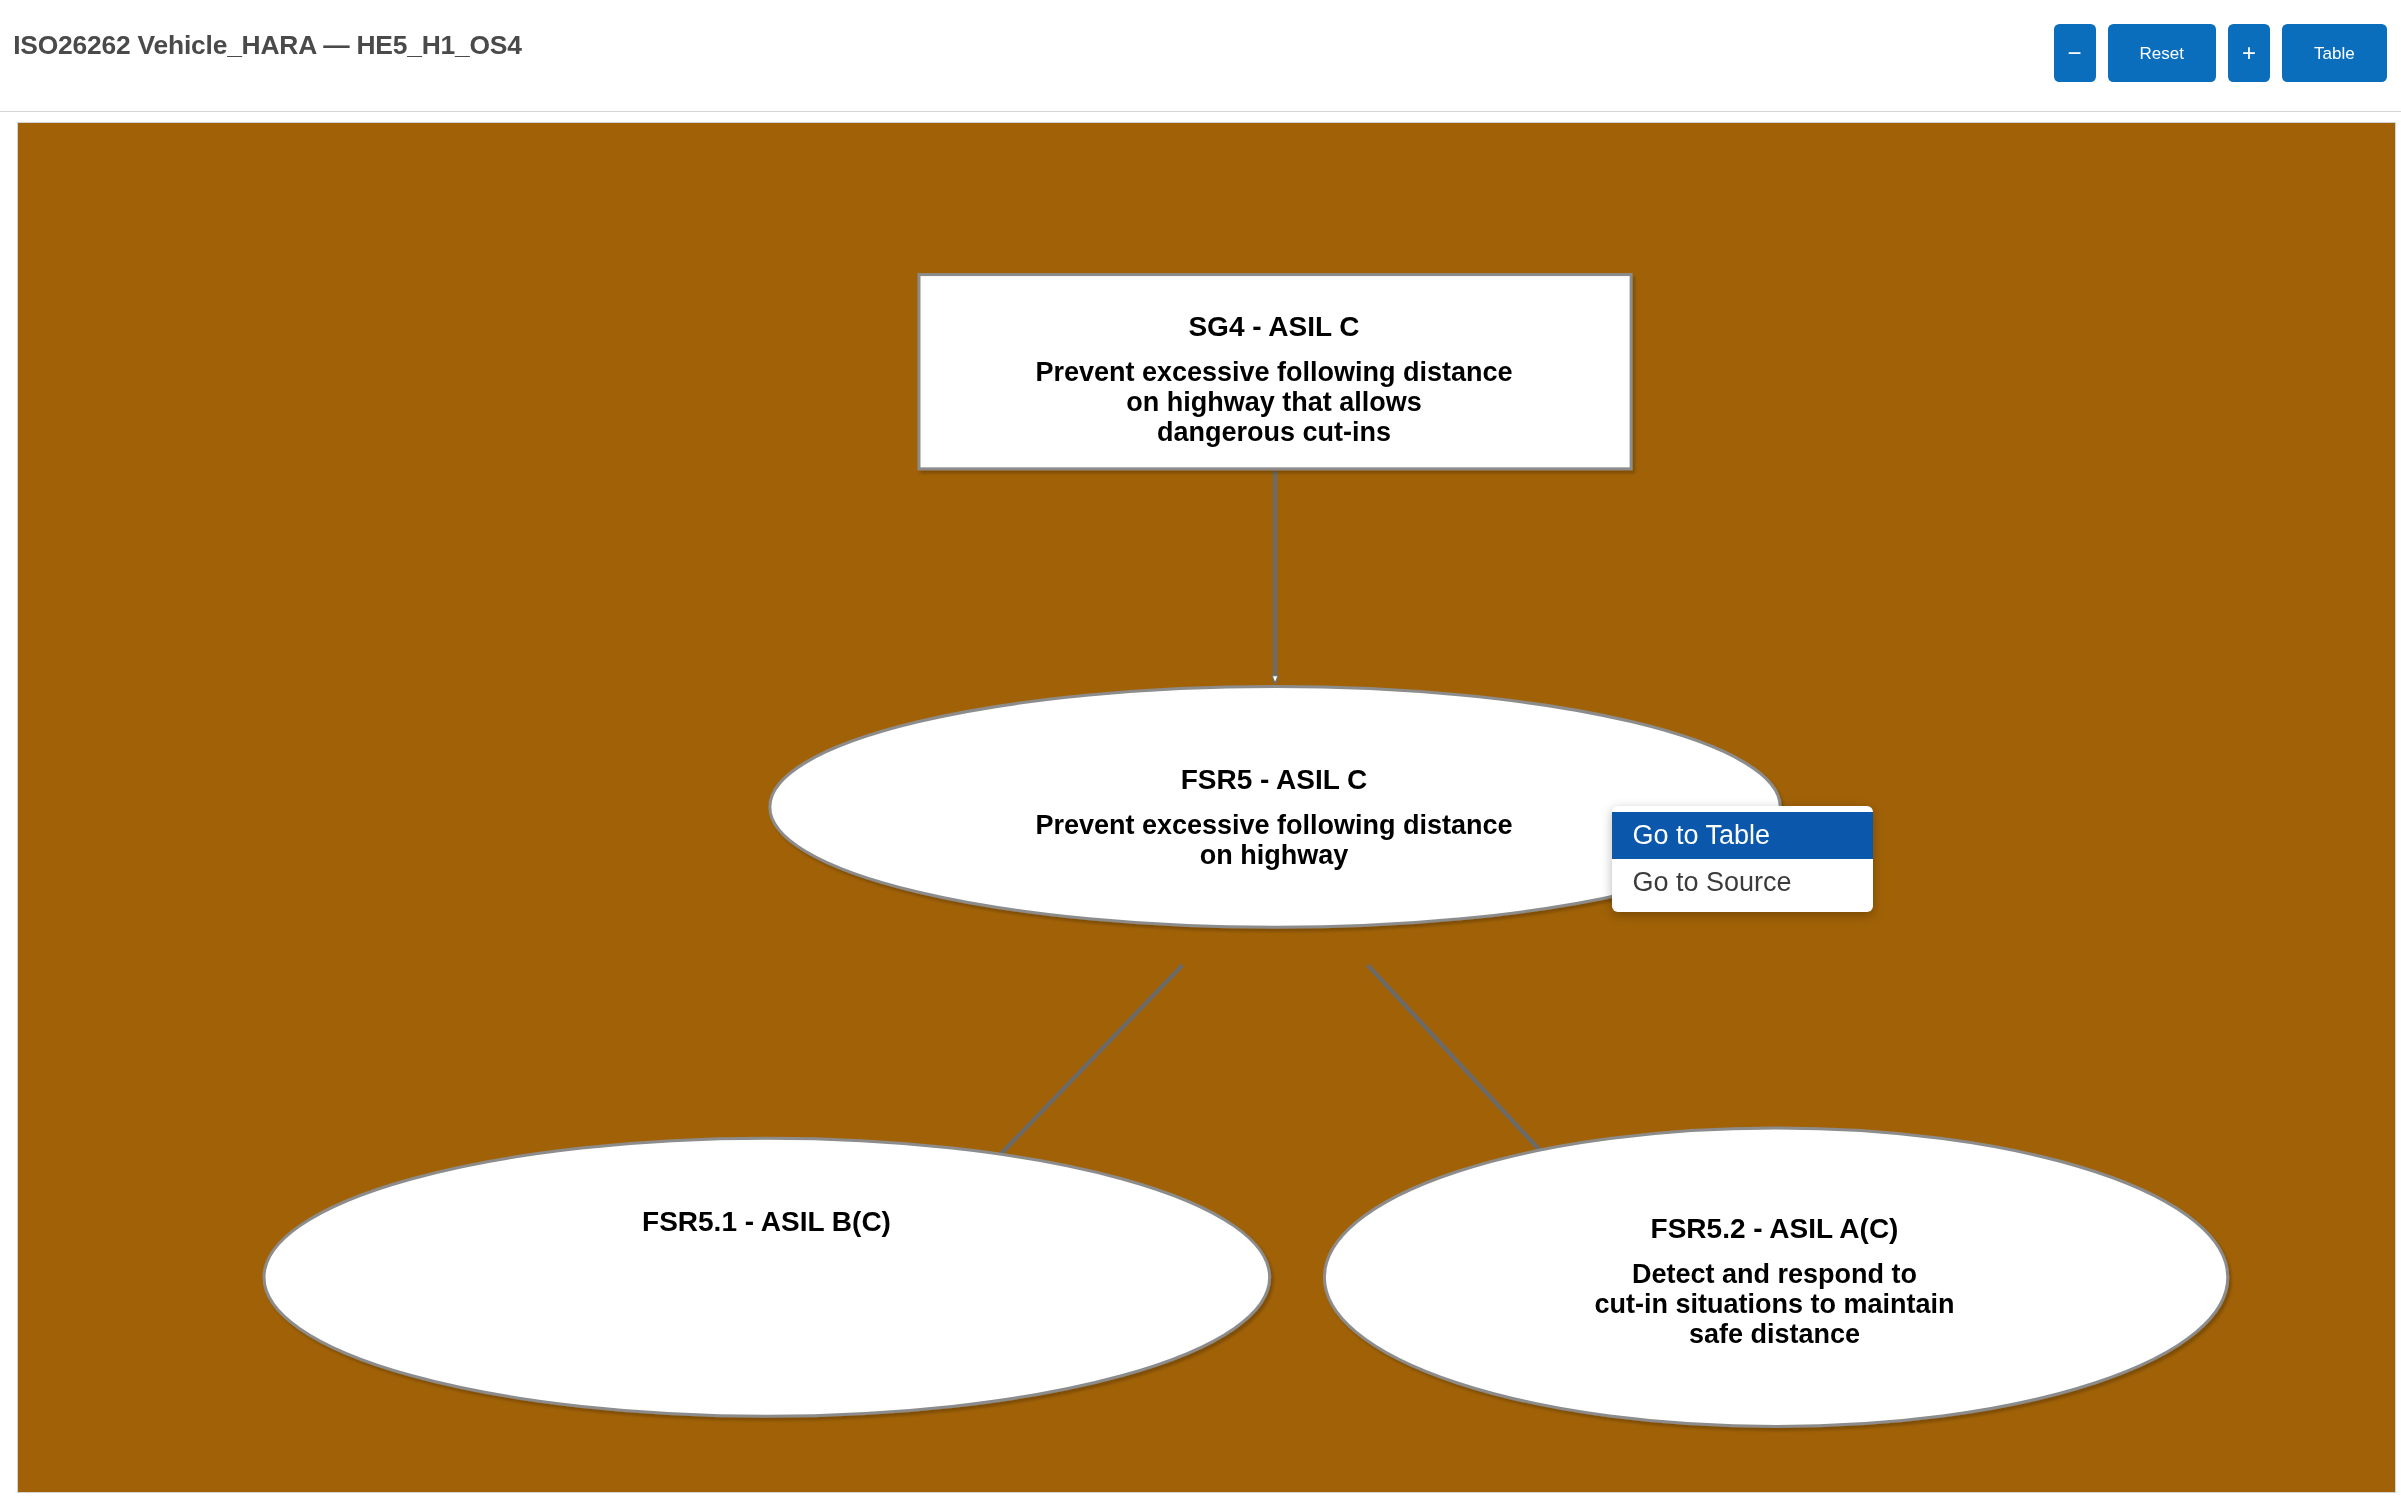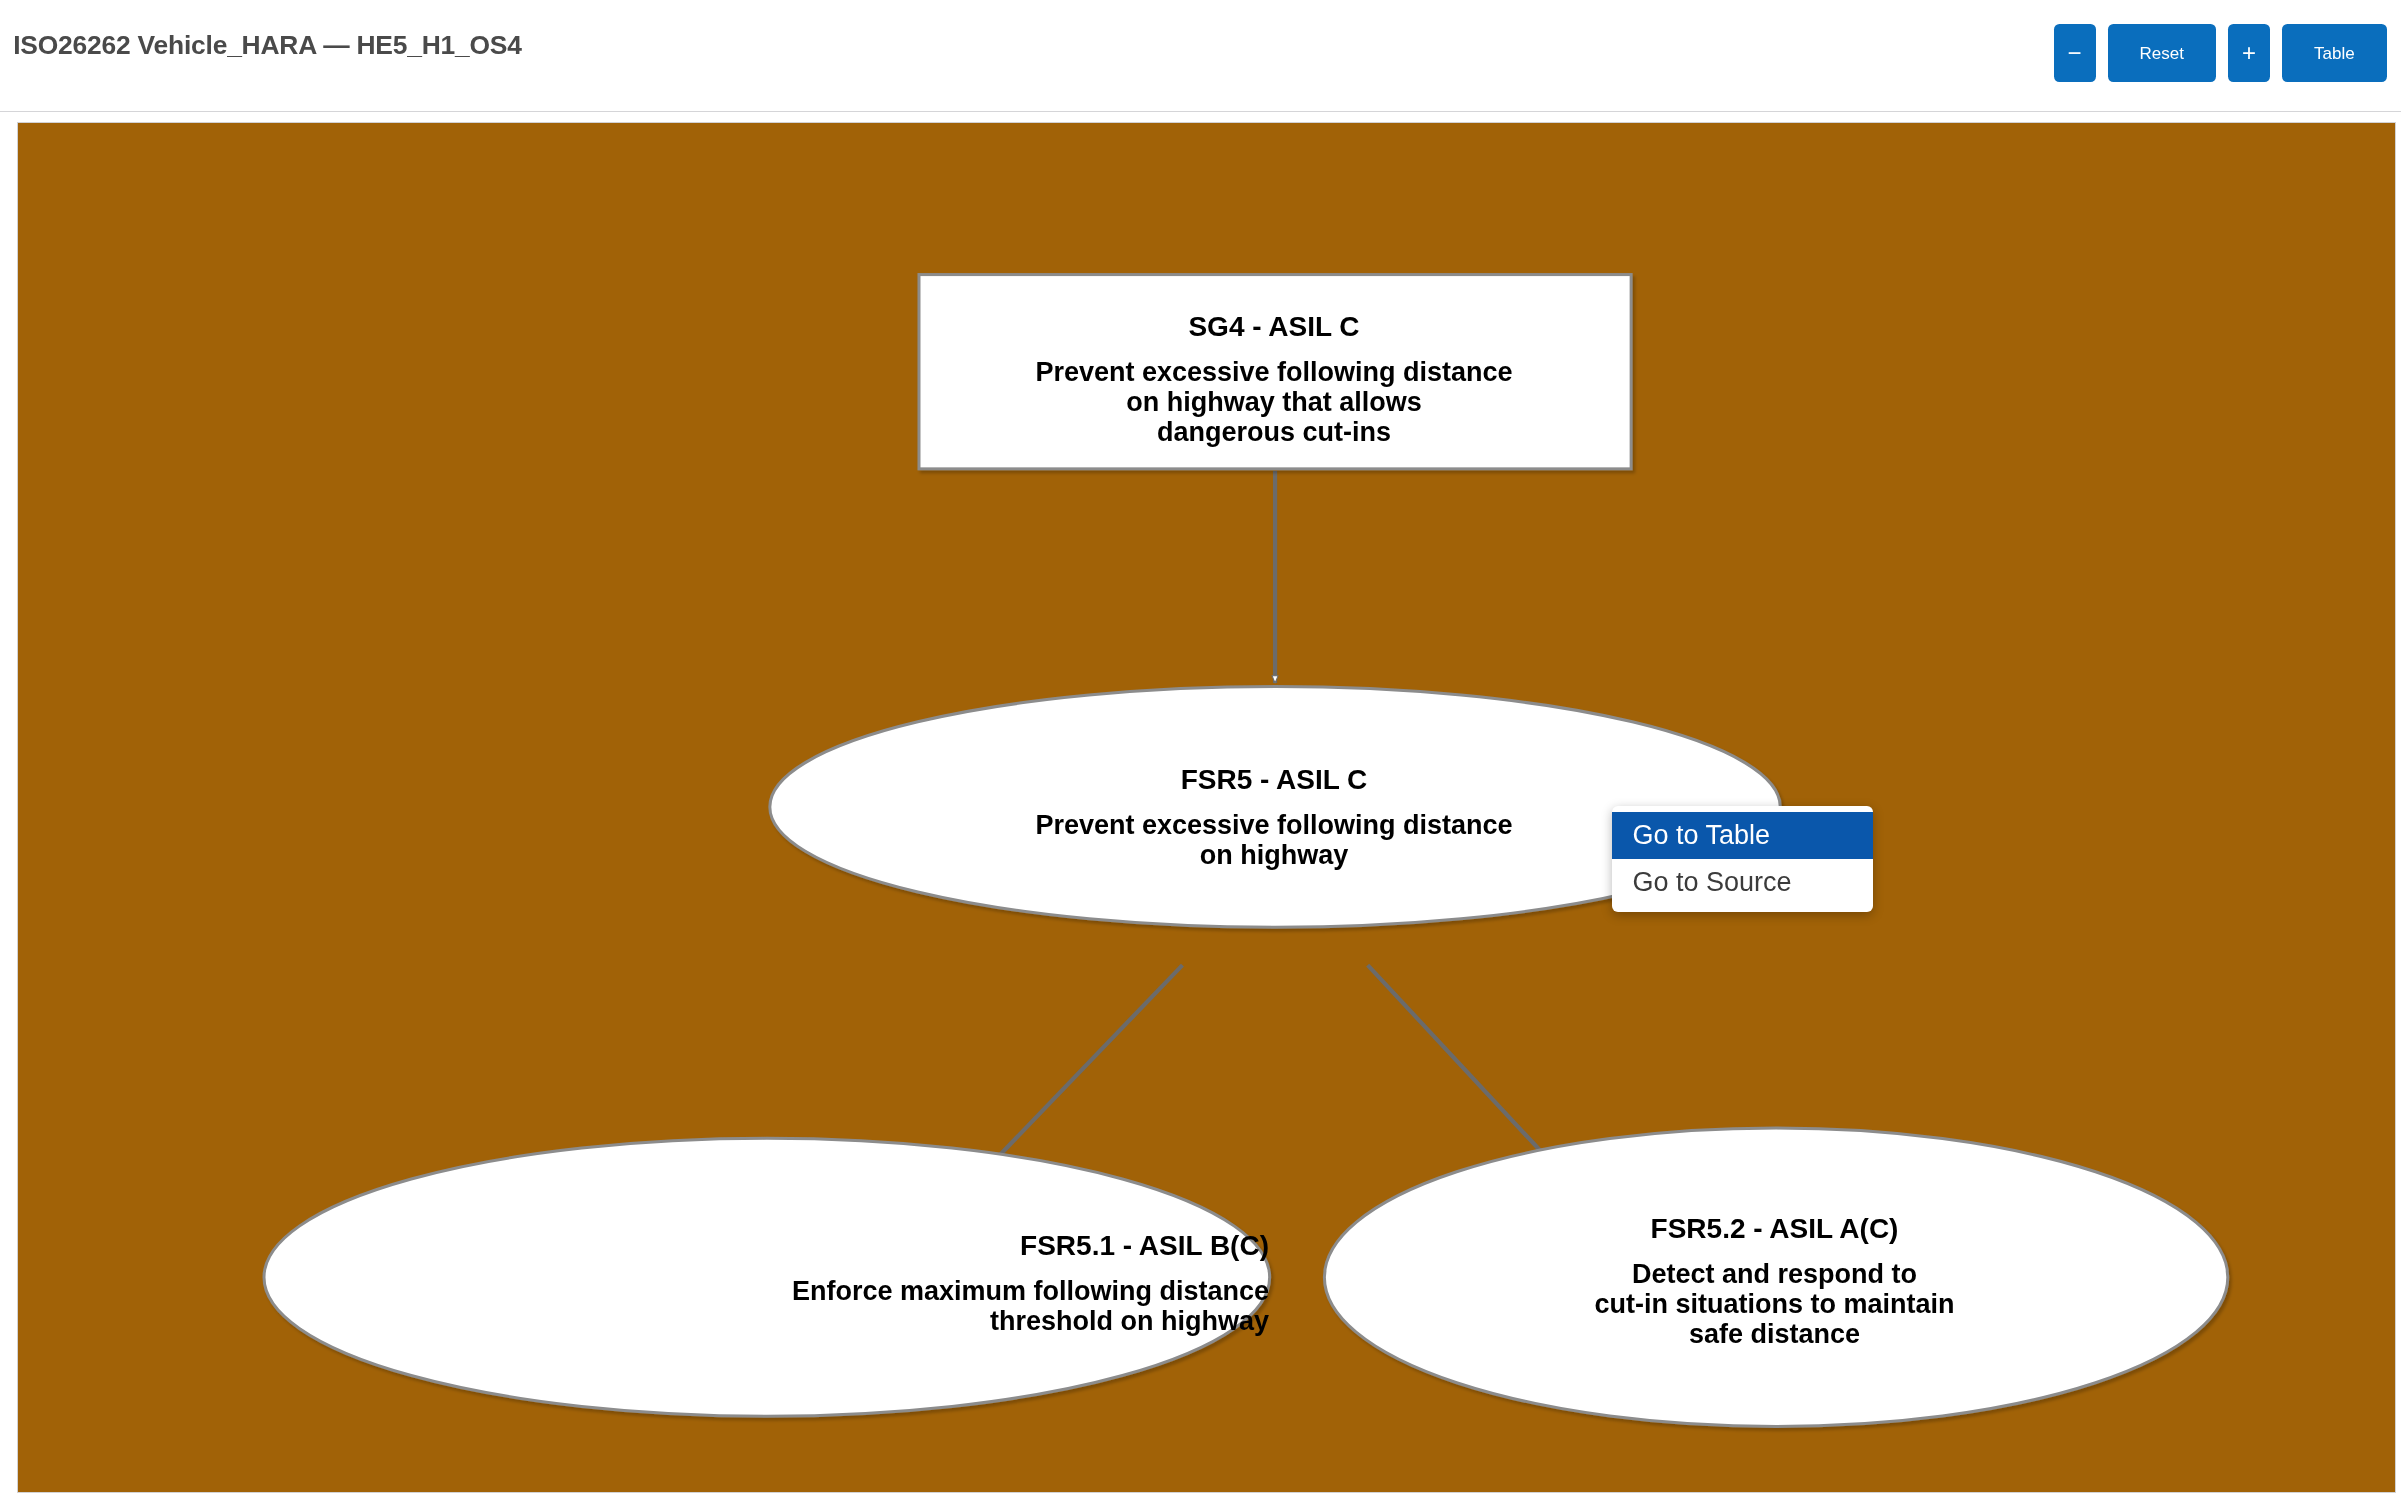--- a/index.html
+++ b/index.html
@@ -184,24 +184,22 @@
 on highway that allows
 dangerous cut-ins</span>
     </div>
 
     <div class="node-label" style="left:751px; top:630px; width:1010px;">
       <span class="node-title">FSR5 - ASIL C</span>
       <span class="node-body">Prevent excessive following distance
 on highway</span>
     </div>
 
-    <div class="node-label" style="left:246px; top:1096px; width:1005px;text-align:right;">
+    <div class="node-label" style="left:246px; top:1072px; width:1005px;">
       <span class="node-title">FSR5.1 - ASIL B(C)</span>
-      <span class="node-body">Enforce maximum following distance
-threshold on highway</span>
     </div>
 
     <div class="node-label" style="left:1305px; top:1079px; width:903px;">
       <span class="node-title">FSR5.2 - ASIL A(C)</span>
       <span class="node-body">Detect and respond to
 cut-in situations to maintain
 safe distance</span>
     </div>
   </div>
 

